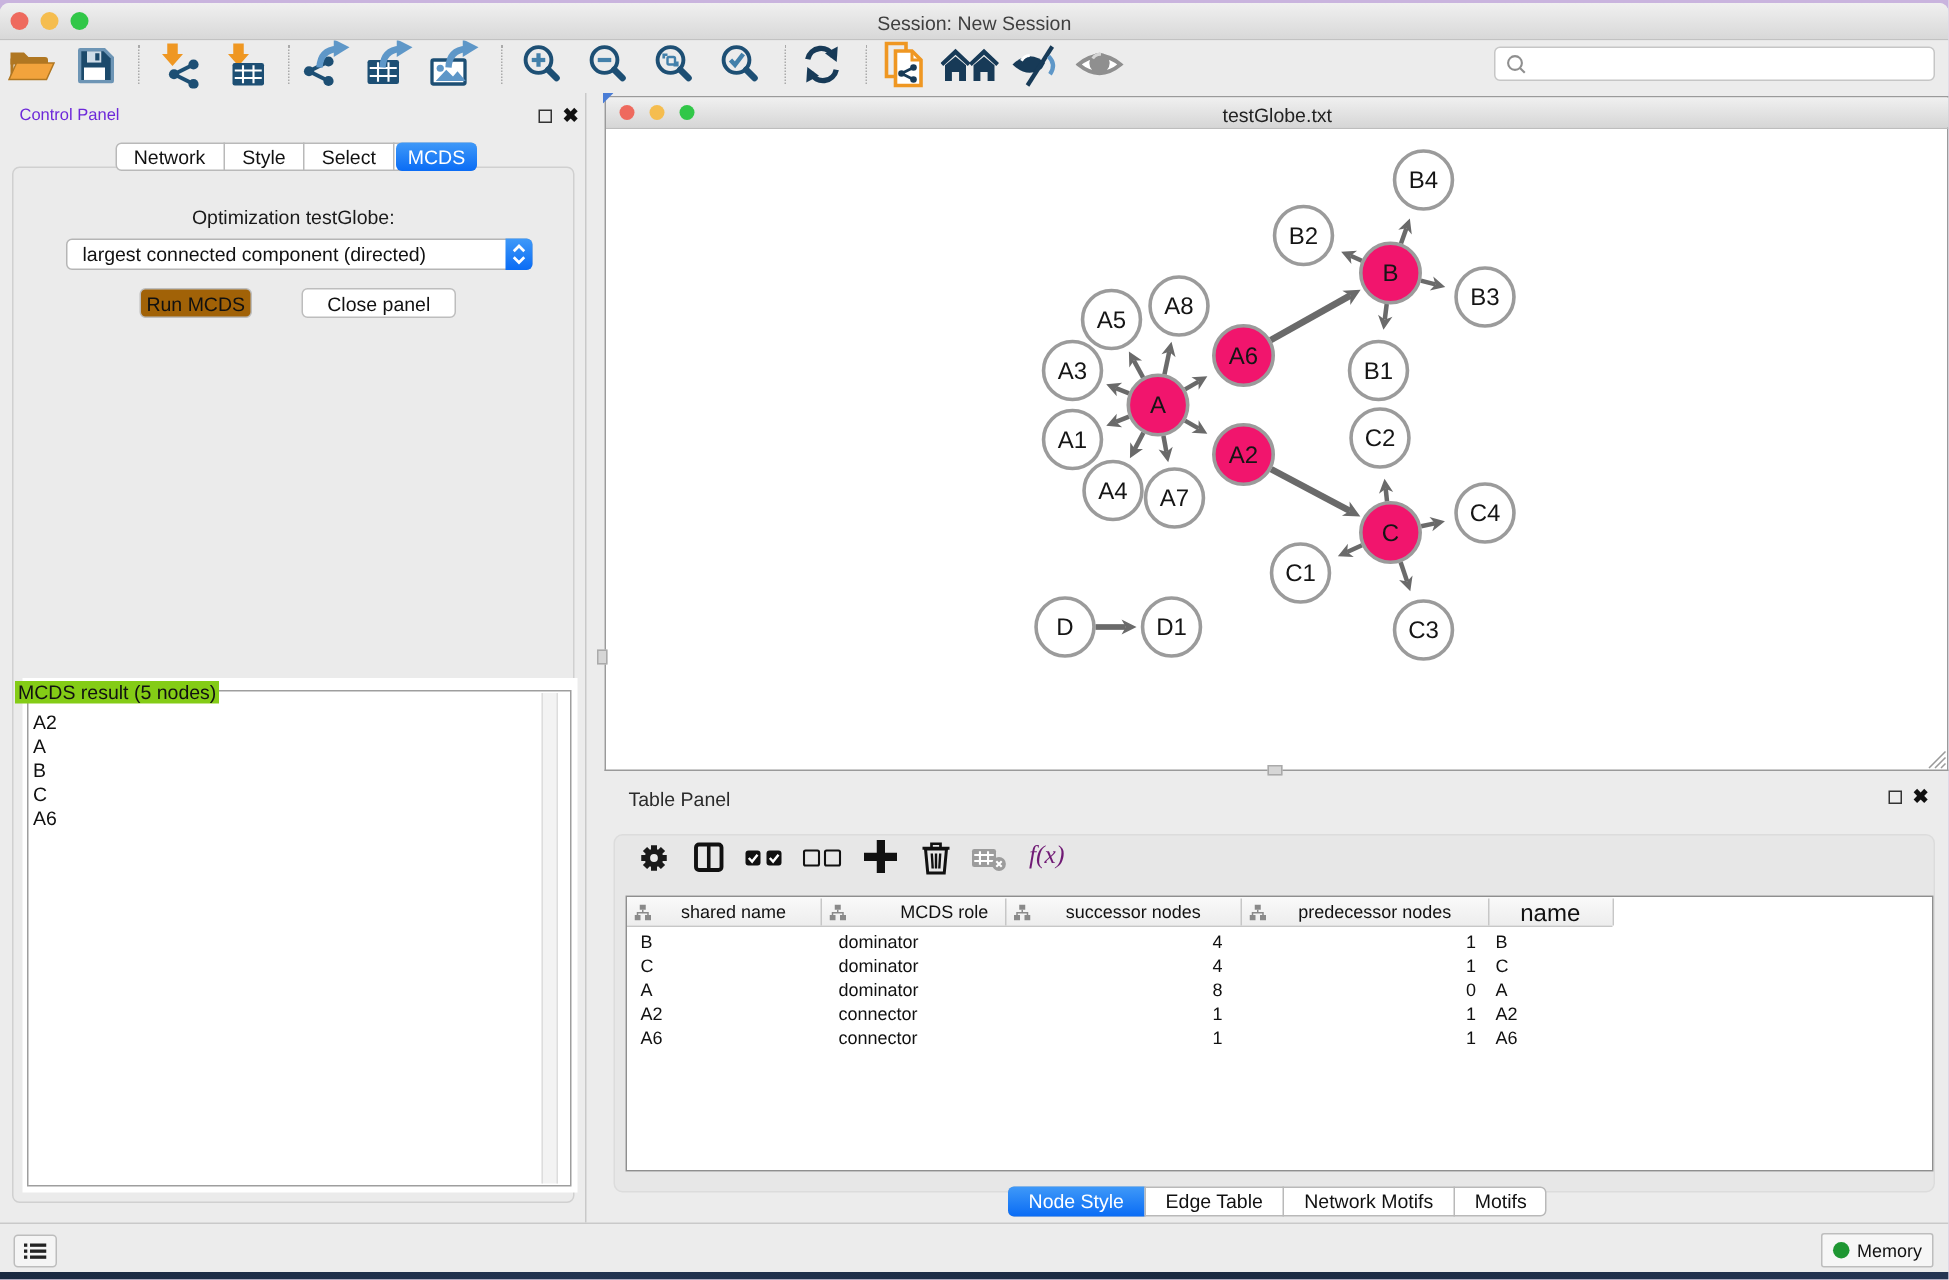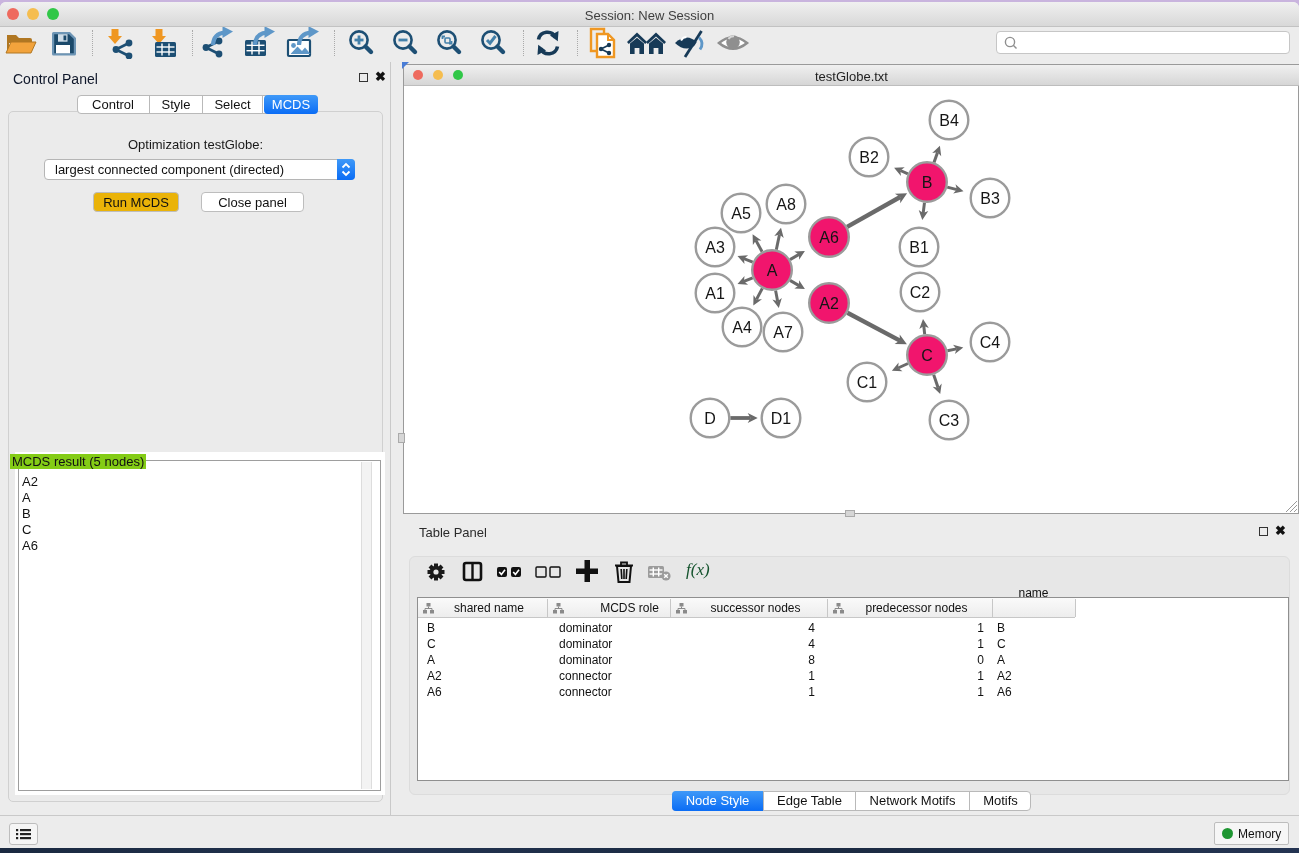--- a/index.html
+++ b/index.html
@@ -124,38 +124,38 @@
     <path d="M2,15 Q16,3.5 30,15 Q16,26.5 2,15 z" fill="#fff" stroke="#8f8f8f" stroke-width="2.6"></path>
     <circle cx="16" cy="14" r="6.8" fill="#8f8f8f"></circle>
     <path d="M11.5,11 a6,6 0 0 1 5.5,-2.8" fill="none" stroke="#d6d6d6" stroke-width="2"></path>
   </svg>
 <div class="abs" style="left:996px;top:31px;width:294px;height:23px;background:#fff;border:1px solid #c6c6c6;border-radius:4px"></div>
 <svg class="abs" style="left:1003px;top:35px" width="16" height="16">
     <circle cx="7" cy="7" r="4.6" fill="none" stroke="#8f8f8f" stroke-width="1.4"></circle>
     <line x1="10.3" y1="10.3" x2="13.5" y2="13.5" stroke="#8f8f8f" stroke-width="1.4"></line>
   </svg>
 <div class="abs" style="left:0;top:62px;width:391px;height:753px;background:#ececec;border-right:1px solid #c9c9c9"></div>
-<div class="abs" style="left:13px;top:71px;font-size:14px;color:#0f172a">Control Panel</div>
+<div class="abs" style="left:13px;top:71px;font-size:11px;color:#6d28d9">Control Panel</div>
 <div class="abs" style="left:359px;top:73px;width:9px;height:9px;border:1.5px solid #333"></div>
 <div class="abs" style="left:375px;top:69px;font-size:13px;font-weight:bold;color:#111">✖</div>
 <div class="abs" style="left:8px;top:111px;width:375px;height:691px;border:1px solid #d0d0d0;border-radius:5px;background:#ebebeb"></div>
 <div class="abs" style="left:77px;top:95px;width:241px;height:19px;background:#fff;border:1px solid #b9b9b9;border-radius:4px;z-index:3"></div>
-<div class="abs" style="left:77px;top:95px;width:73px;height:19px;border-right:1px solid #b9b9b9;font-size:13px;text-align:center;line-height:19px;color:#111;z-index:4">Control</div>
+<div class="abs" style="left:77px;top:95px;width:73px;height:19px;border-right:1px solid #b9b9b9;font-size:13px;text-align:center;line-height:19px;color:#111;z-index:4">Network</div>
 <div class="abs" style="left:150px;top:95px;width:53px;height:19px;border-right:1px solid #b9b9b9;font-size:13px;text-align:center;line-height:19px;color:#111;z-index:4">Style</div>
 <div class="abs" style="left:203px;top:95px;width:60px;height:19px;border-right:1px solid #b9b9b9;font-size:13px;text-align:center;line-height:19px;color:#111;z-index:4">Select</div>
 <div class="abs" style="left:264px;top:95px;width:54px;height:19px;background:linear-gradient(#3f99f8,#0a6cf5);border-radius:4px;font-size:13px;text-align:center;line-height:19px;color:#fff;z-index:4">MCDS</div>
 <div class="abs" style="left:0;top:137px;width:391px;text-align:center;font-size:13px;color:#1a1a1a">Optimization testGlobe:</div>
 <div class="abs" style="left:44px;top:159px;width:311px;height:21px;background:#fff;border:1px solid #b5b5b5;border-radius:4px"></div>
 <div class="abs" style="left:55px;top:162px;font-size:13px;color:#111">largest connected component (directed)</div>
 <div class="abs" style="left:337px;top:159px;width:18px;height:21px;background:linear-gradient(#3f99f8,#0a6cf5);border-radius:0 4px 4px 0"></div>
 <svg class="abs" style="left:339px;top:161px" width="14" height="17">
     <path d="M3.5,6.5 L7,3 L10.5,6.5" stroke="#fff" stroke-width="1.8" fill="none"></path>
     <path d="M3.5,10.5 L7,14 L10.5,10.5" stroke="#fff" stroke-width="1.8" fill="none"></path>
   </svg>
-<div class="abs" style="left:93px;top:192px;width:86px;height:20px;background:#eab308;border:1px solid #bdbdbd;border-radius:4px;font-size:13px;text-align:center;line-height:19px;color:#111">Run MCDS</div>
+<div class="abs" style="left:93px;top:192px;width:75px;height:20px;background:#a16207;border:1px solid #bdbdbd;border-radius:4px;font-size:13px;text-align:center;line-height:19px;color:#111">Run MCDS</div>
 <div class="abs" style="left:201px;top:192px;width:103px;height:20px;background:#fff;border:1px solid #bdbdbd;border-radius:4px;font-size:13px;text-align:center;line-height:19px;color:#111">Close panel</div>
 <div class="abs" style="left:15px;top:452px;width:370px;height:343px;background:#fff"></div>
 <div class="abs" style="left:18px;top:460px;width:363px;height:331px;border:1px solid #9e9e9e"></div>
 <div class="abs" style="left:10px;top:454px;background:#84cc16;padding:0 2px;font-size:13px;color:#111">MCDS result (5 nodes)</div>
 <div class="abs" style="left:361px;top:462px;width:11px;height:327px;background:#f3f3f3;border-left:1px solid #ddd;border-right:1px solid #ddd"></div>
 <div class="abs" style="left:22px;top:474px;font-size:13px;line-height:16px;color:#111">A2<br>A<br>B<br>C<br>A6</div>
 <div class="abs" style="left:403px;top:64px;width:896px;height:450px;background:#fff;border:1px solid #9a9a9a;border-bottom:0"></div>
 <div class="abs" style="left:404px;top:65px;width:895px;height:21px;background:linear-gradient(#f0f0f0,#d6d6d6);border-bottom:1px solid #bdbdbd"></div>
 <div class="abs" style="left:413px;top:70px;width:10px;height:10px;border-radius:50%;background:#ee6a5e"></div>
 <div class="abs" style="left:433px;top:70px;width:10px;height:10px;border-radius:50%;background:#f5bd4f"></div>
@@ -296,21 +296,21 @@
   </svg>
 <svg style="position:absolute;left:647px;top:562px" width="26" height="20">
     <rect x="1" y="4" width="16" height="12" rx="1.5" fill="#9c9c9c"></rect>
     <line x1="2.5" y1="8.0" x2="15.5" y2="8.0" stroke="#fff" stroke-width="1.4"></line>
     <line x1="6.3" y1="5.5" x2="6.3" y2="14.5" stroke="#fff" stroke-width="1.4"></line>
     <line x1="2.5" y1="12.0" x2="15.5" y2="12.0" stroke="#fff" stroke-width="1.4"></line>
     <line x1="11.7" y1="5.5" x2="11.7" y2="14.5" stroke="#fff" stroke-width="1.4"></line>
     <circle cx="19" cy="14" r="4.6" fill="#9c9c9c"></circle>
     <path d="M17.2,12.2 l3.6,3.6 M20.8,12.2 l-3.6,3.6" stroke="#fff" stroke-width="1.4"></path>
   </svg>
-<div style="position:absolute;left:686px;top:560px;width:30px;height:24px;font:italic 17px 'Liberation Serif',serif;color:#14532d">f(x)</div>
+<div style="position:absolute;left:686px;top:560px;width:30px;height:24px;font:italic 17px 'Liberation Serif',serif;color:#701a75">f(x)</div>
 <div class="abs" style="left:417px;top:597px;width:872px;height:184px;background:#fff;border:1px solid #8f8f8f"></div>
 <div class="abs" style="left:418px;top:598px;width:657px;height:20px;background:linear-gradient(#fafafa,#ededed);border-bottom:1px solid #c7c7c7"></div>
 <div class="abs" style="left:547px;top:599px;width:1px;height:18px;background:#c7c7c7"></div>
 <div class="abs" style="left:431px;top:601px;width:116px;text-align:center;font-size:12px;color:#111">shared name</div>
 <svg style="position:absolute;left:423px;top:603px" width="11" height="11">
     <rect x="3.5" y="0" width="4" height="3.5" fill="#8a8a8a"></rect>
     <rect x="0" y="7" width="4" height="3.5" fill="#8a8a8a"></rect>
     <rect x="7" y="7" width="4" height="3.5" fill="#8a8a8a"></rect>
     <path d="M5.5,3.5 v2 M2,7 v-1.5 h7 V7" stroke="#8a8a8a" stroke-width="1" fill="none"></path>
   </svg>
@@ -332,21 +332,21 @@
   </svg>
 <div class="abs" style="left:992px;top:599px;width:1px;height:18px;background:#c7c7c7"></div>
 <div class="abs" style="left:841px;top:601px;width:151px;text-align:center;font-size:12px;color:#111">predecessor nodes</div>
 <svg style="position:absolute;left:833px;top:603px" width="11" height="11">
     <rect x="3.5" y="0" width="4" height="3.5" fill="#8a8a8a"></rect>
     <rect x="0" y="7" width="4" height="3.5" fill="#8a8a8a"></rect>
     <rect x="7" y="7" width="4" height="3.5" fill="#8a8a8a"></rect>
     <path d="M5.5,3.5 v2 M2,7 v-1.5 h7 V7" stroke="#8a8a8a" stroke-width="1" fill="none"></path>
   </svg>
 <div class="abs" style="left:1075px;top:599px;width:1px;height:18px;background:#c7c7c7"></div>
-<div class="abs" style="left:992px;top:586px;width:83px;text-align:center;font-size:12px;color:#111">name</div>
+<div class="abs" style="left:992px;top:601px;width:83px;text-align:center;font-size:16px;color:#111">name</div>
 <div class="abs" style="left:427px;top:621px;font-size:12px;color:#111">B</div>
 <div class="abs" style="left:559px;top:621px;font-size:12px;color:#111">dominator</div>
 <div class="abs" style="left:670px;top:621px;width:145px;text-align:right;font-size:12px;color:#111">4</div>
 <div class="abs" style="left:827px;top:621px;width:157px;text-align:right;font-size:12px;color:#111">1</div>
 <div class="abs" style="left:997px;top:621px;font-size:12px;color:#111">B</div>
 <div class="abs" style="left:427px;top:637px;font-size:12px;color:#111">C</div>
 <div class="abs" style="left:559px;top:637px;font-size:12px;color:#111">dominator</div>
 <div class="abs" style="left:670px;top:637px;width:145px;text-align:right;font-size:12px;color:#111">4</div>
 <div class="abs" style="left:827px;top:637px;width:157px;text-align:right;font-size:12px;color:#111">1</div>
 <div class="abs" style="left:997px;top:637px;font-size:12px;color:#111">C</div>

